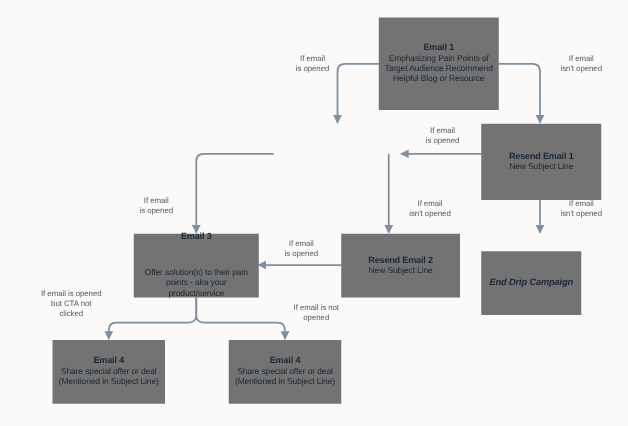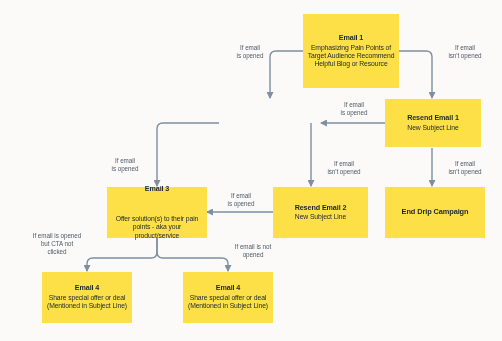--- a/index.html
+++ b/index.html
@@ -21,21 +21,21 @@
   }
   #edge-layer {
     position: absolute;
     left: 0;
     top: 0;
     width: 502px;
     height: 341px;
   }
   .node {
     position: absolute;
-    background: #fde047;
+    background: #737373;
     color: #1b2733;
     box-sizing: border-box;
     display: flex;
     flex-direction: column;
     align-items: center;
     justify-content: center;
     text-align: center;
     padding: 3px 4px;
     line-height: 1.18;
   }
@@ -95,36 +95,36 @@
       <path d="M 157 238 L 157 252 Q 157 258 163 258 L 222 258 Q 228 258 228 264 L 228 271"></path>
     </g>
   </svg>
 
   <div class="node" style="left:303px; top:14px; width:96px; height:74px;">
     <div class="title">Email 1</div>
     <div class="body">Emphasizing Pain Points of Target Audience Recommend Helpful Blog or Resource</div>
   </div>
 
 
-  <div class="node" style="left:385px; top:99px; width:96px; height:48px;">
+  <div class="node" style="left:385px; top:99px; width:96px; height:61px;">
     <div class="title">Resend Email 1</div>
     <div class="body">New Subject Line</div>
   </div>
 
   <div class="node" style="left:107px; top:187px; width:100px; height:51px;gap:20px;">
     <div class="title">Email 3</div>
     <div class="body">Offer solution(s) to their pain points - aka your product/service</div>
   </div>
 
   <div class="node" style="left:273px; top:187px; width:95px; height:51px;">
     <div class="title">Resend Email 2</div>
     <div class="body">New Subject Line</div>
   </div>
 
-  <div class="node single" style="left:385px; top:187px; width:100px; height:51px;">
+  <div class="node single" style="left:385px; top:201px; width:80px; height:51px;font-style:italic;">
     <div class="title">End Drip Campaign</div>
   </div>
 
   <div class="node" style="left:42px; top:272px; width:90px; height:51px;">
     <div class="title">Email 4</div>
     <div class="body">Share special offer or deal (Mentioned in Subject Line)</div>
   </div>
 
   <div class="node" style="left:183px; top:272px; width:90px; height:51px;">
     <div class="title">Email 4</div>

